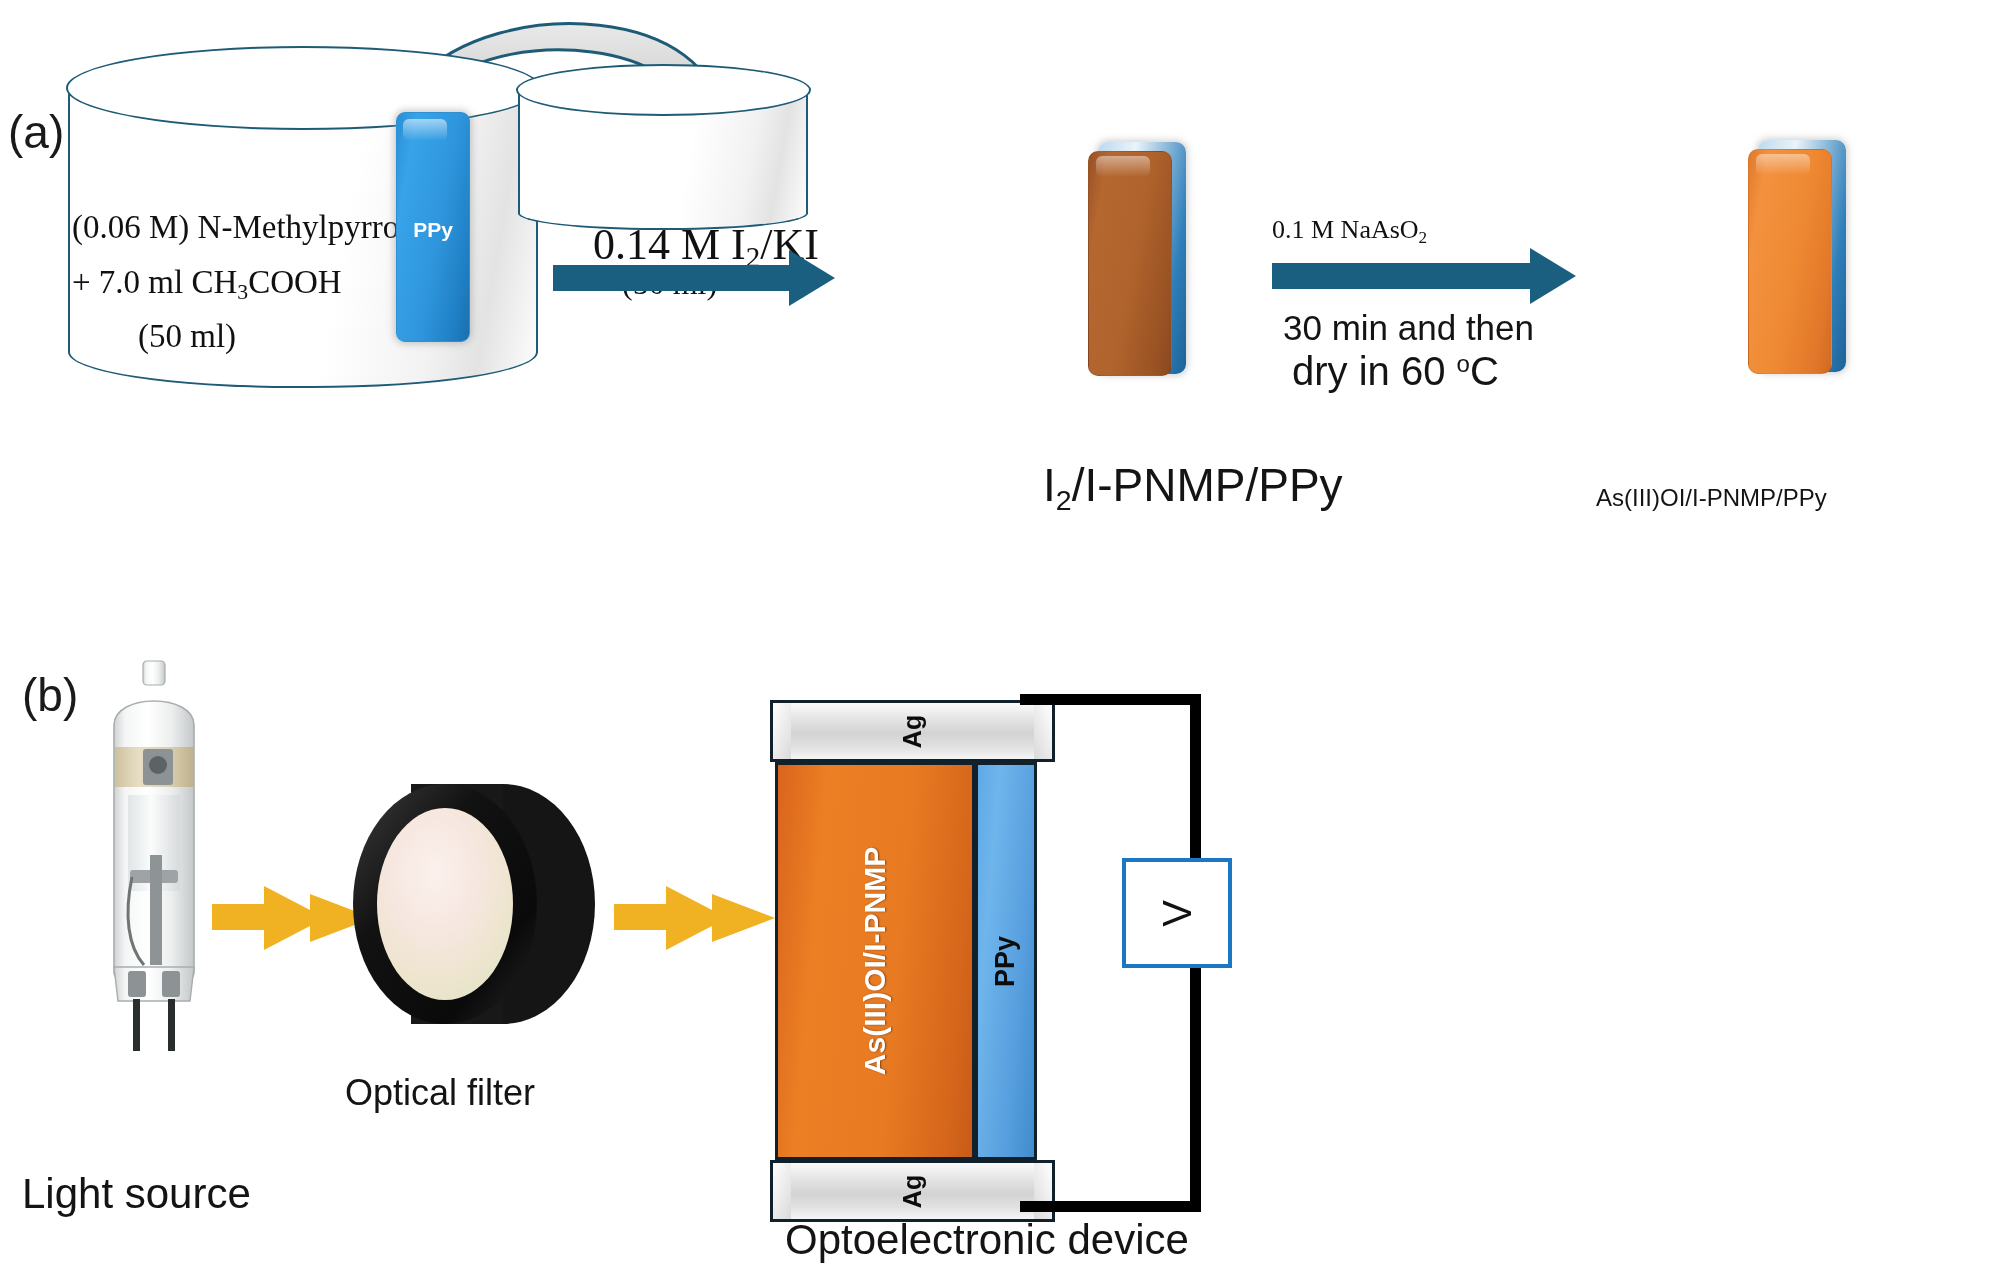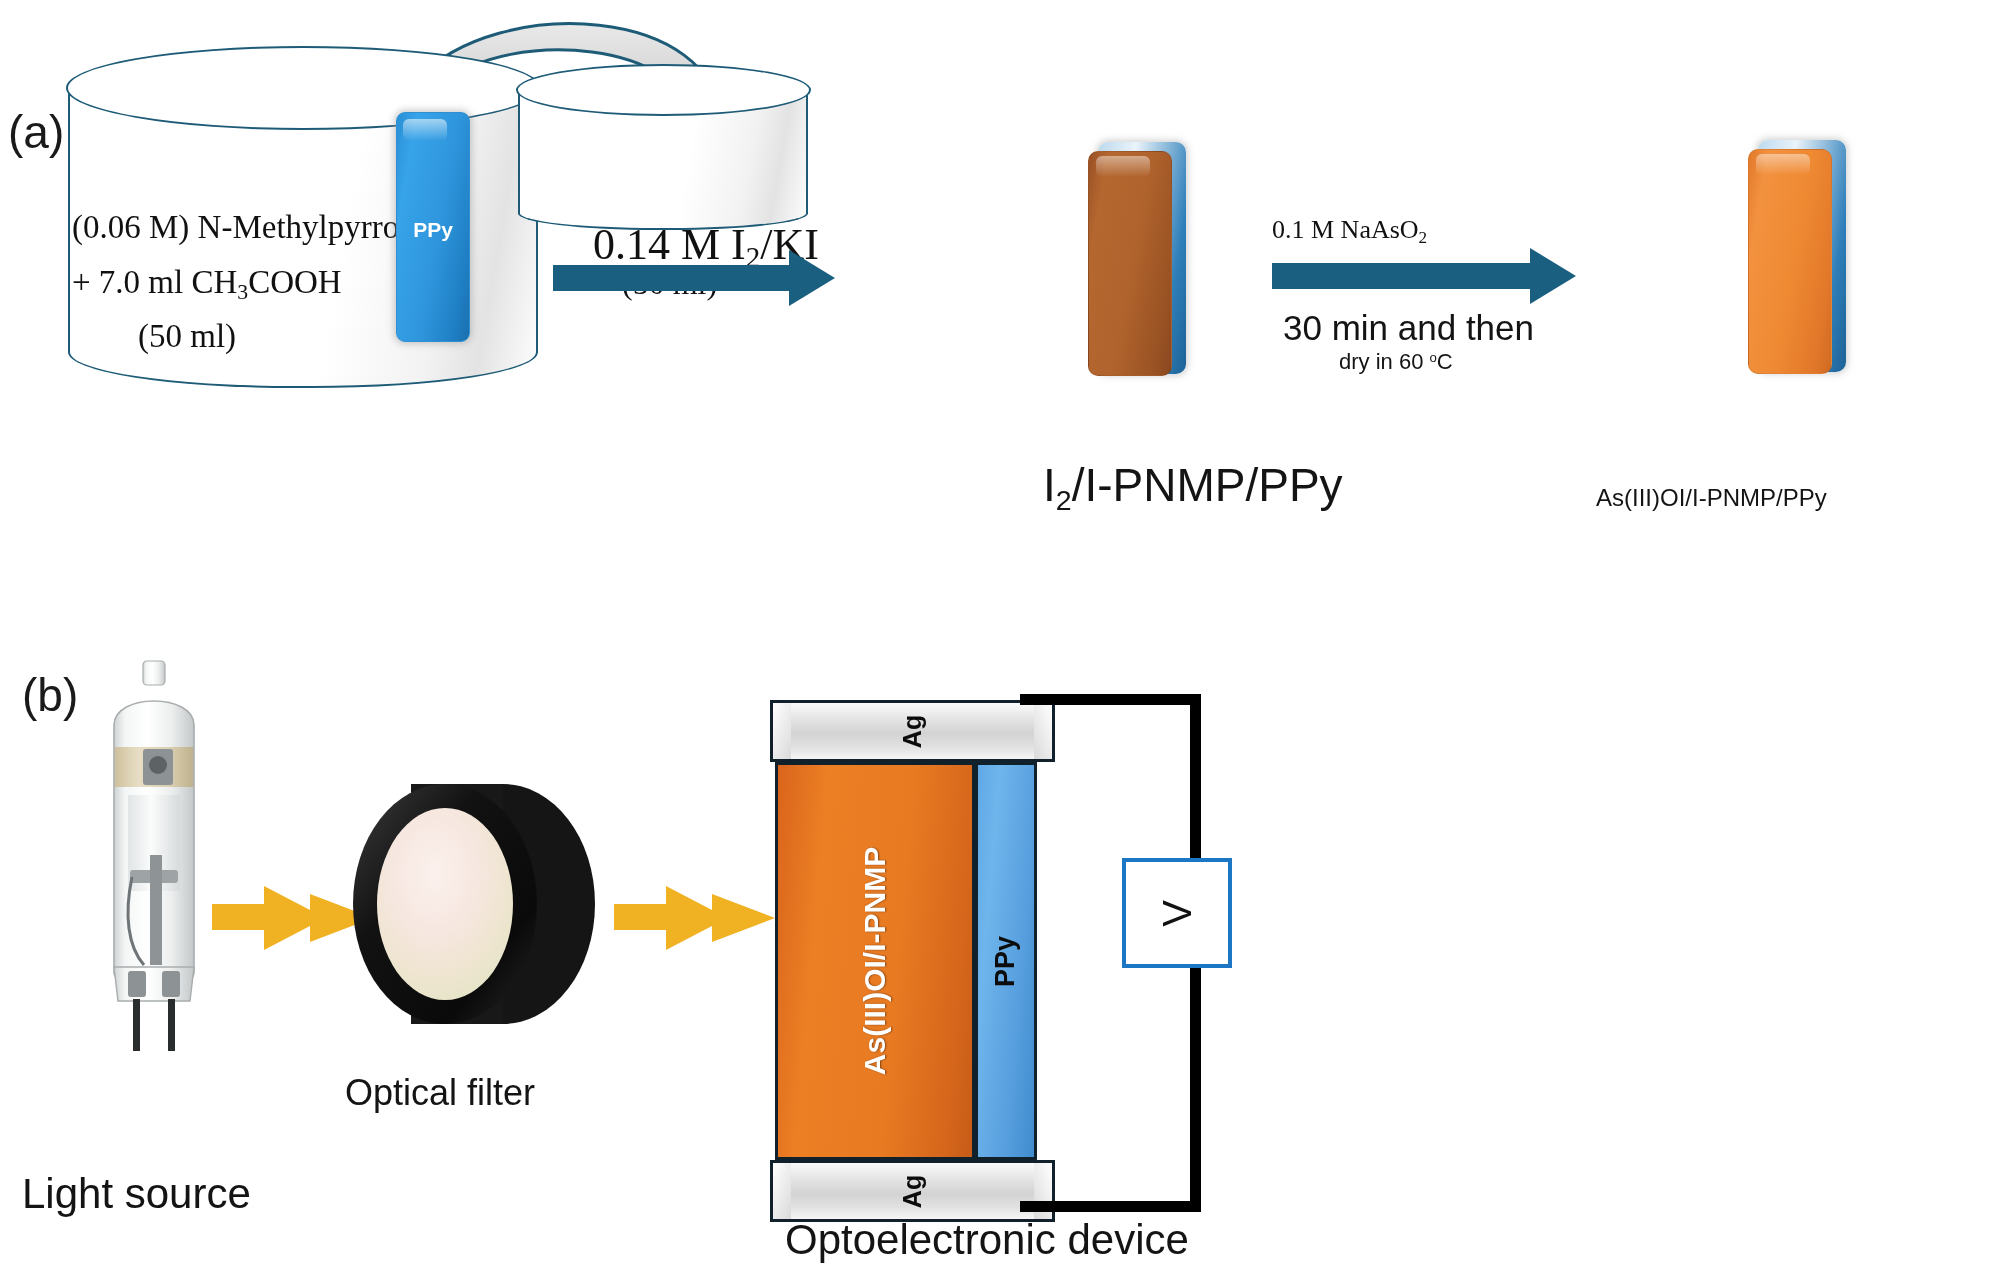--- a/index.html
+++ b/index.html
@@ -178,21 +178,21 @@
   <span>0.1 M NaAsO</span><sub>2</sub>
 </div>
 
 <div class="blk-arrow" style="left:1272px;top:248px;width:304px;height:56px;">
   <div class="shaft" style="width:258px;"></div>
   <div class="head"></div>
 </div>
 
 <div class="abs sans" style="left:1283px;top:296px;font-size:35px;margin-top:12px;">30 min and then</div>
 
-<div class="abs sans" style="left:1339px;top:349px;font-size:22px;">
+<div class="abs sans" style="left:1292px;top:349px;font-size:40px;">
   <span>dry in 60 </span><sup style="font-size:0.6em;vertical-align:0.55em;">o</sup><span>C</span>
 </div>
 
 <div class="bar-wrap" style="left:1742px;top:140px;width:110px;height:232px;">
   <div class="bar-back" style="left:16px;top:0;width:88px;height:232px;"></div>
   <div class="bar-front orange" style="left:6px;top:9px;width:82px;height:223px;">
     <div class="gl"></div>
   </div>
 </div>
 

